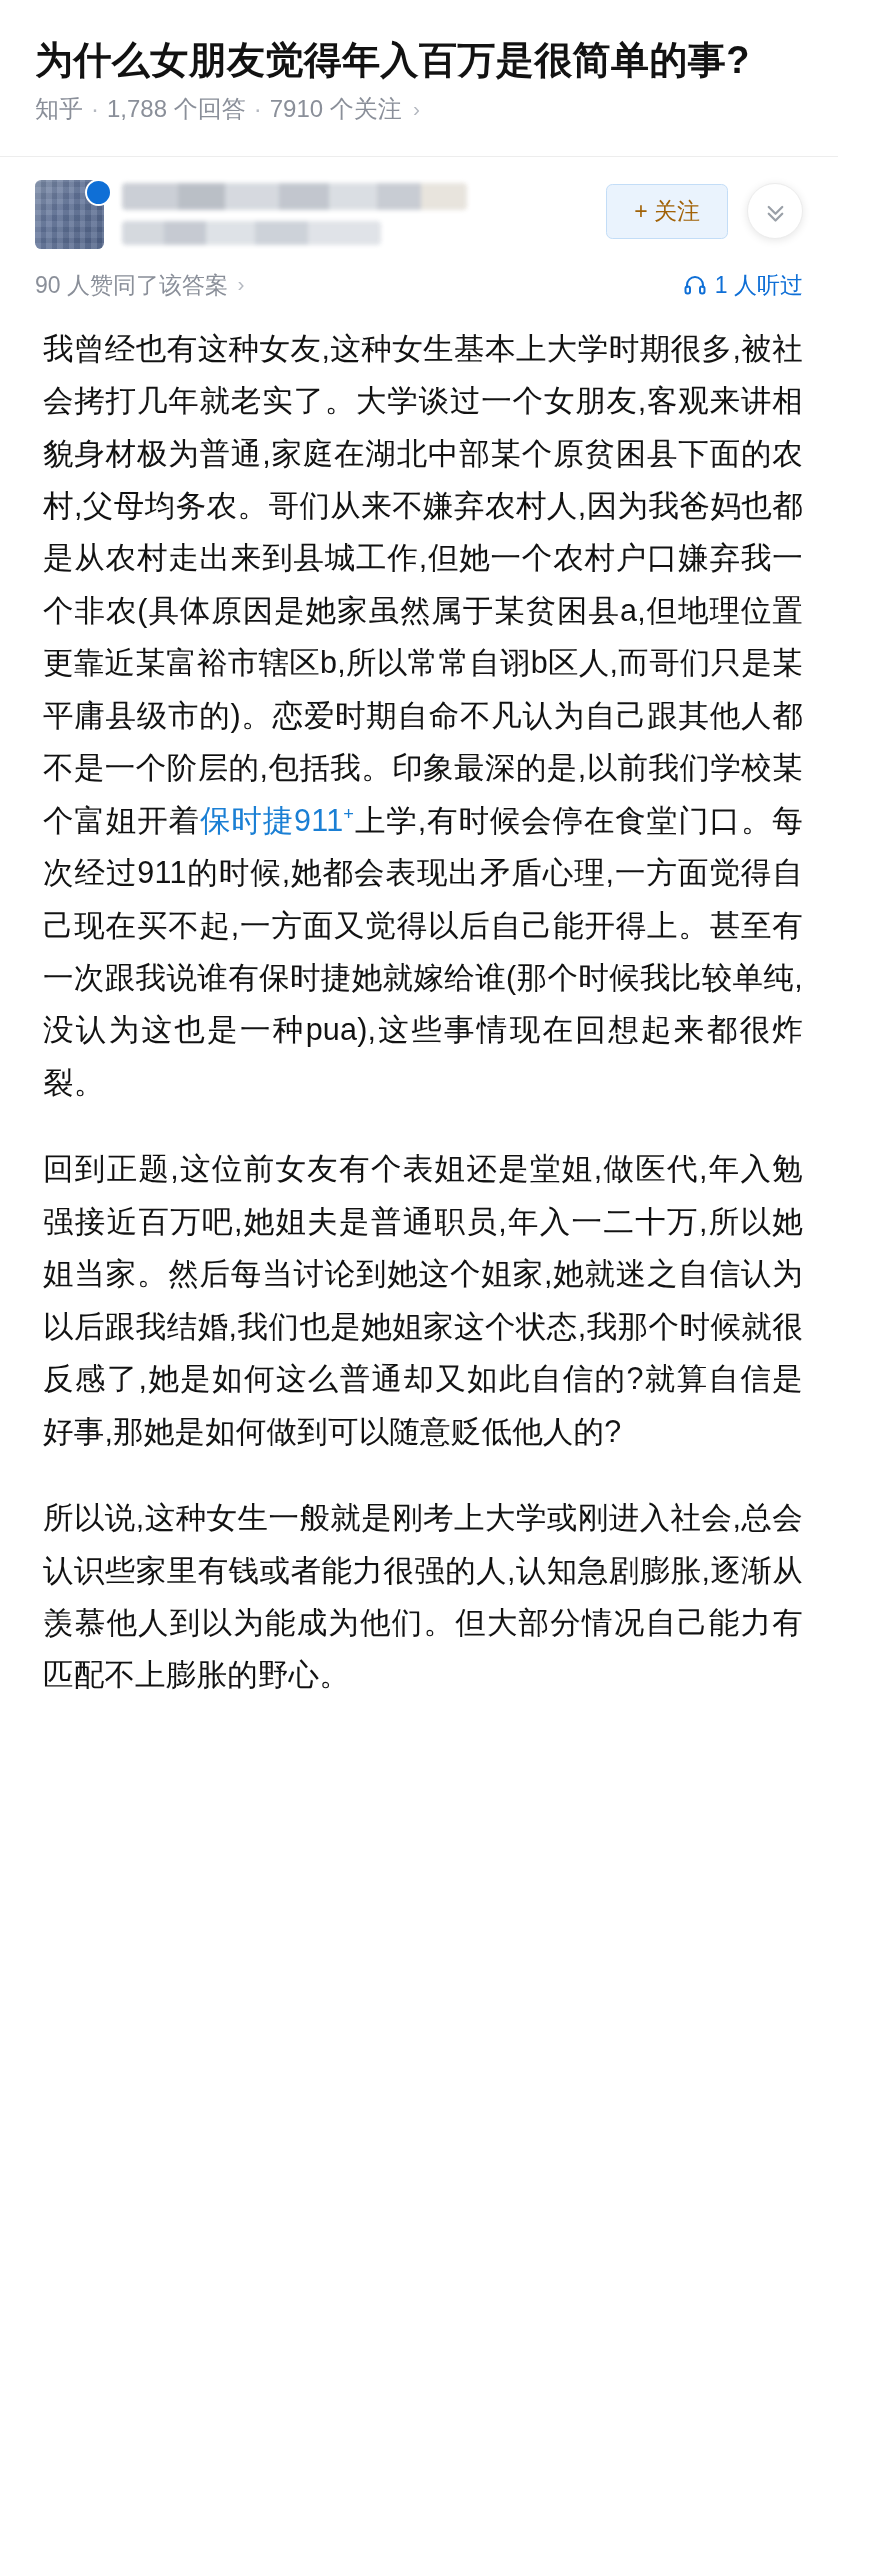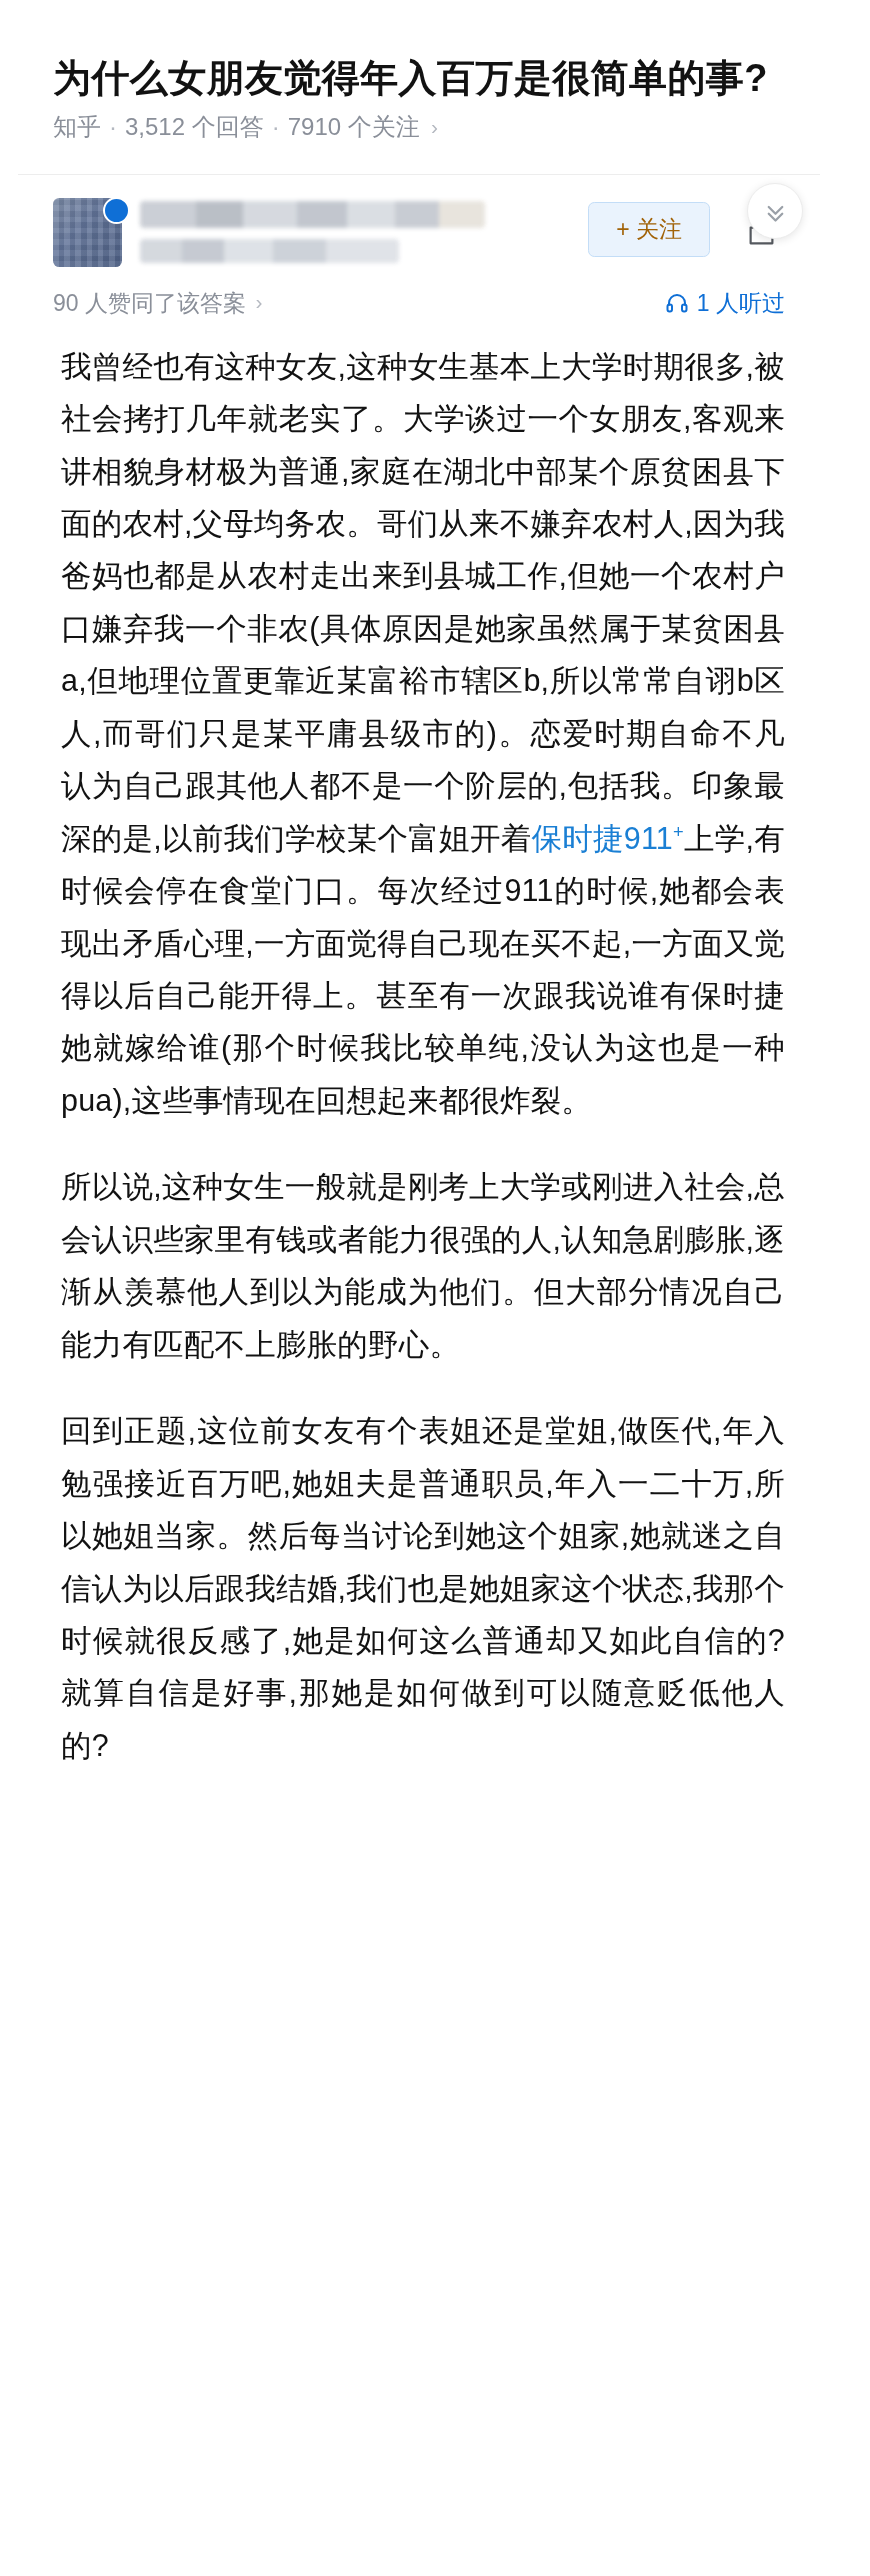--- a/index.html
+++ b/index.html
@@ -10,21 +10,21 @@
   body {
     width: 871px;
     min-height: 2576px;
     font-family: "Liberation Sans", "DejaVu Sans", sans-serif;
     color: #1a1a1a;
     position: relative;
   }
   .page {
     width: 838px;
     min-height: 2576px;
-    padding: 18px;
+    padding: 0;
     background: #fff;
     position: relative;
   }
 
   
   .question-block {
     padding: 35px 35px 0 35px;
   }
   .question-title {
     font-size: 38px;
@@ -213,21 +213,21 @@
 </head>
 <body>
 
 <div class="page">
 
   <div class="question-block">
     <h1 class="question-title">为什么女朋友觉得年入百万是很简单的事?</h1>
     <div class="question-meta">
       <span class="meta-item">知乎</span>
       <span class="dot">·</span>
-      <span class="meta-item">3,512 个回答</span>
+      <span class="meta-item">1,788 个回答</span>
       <span class="dot">·</span>
       <span class="meta-item">7910 个关注</span>
       <span class="meta-chevron">›</span>
     </div>
   </div>
 
   <div class="collapse-btn">
     <svg width="27" height="27" viewBox="0 0 24 24" fill="none" stroke="#9aa0a8" stroke-width="2" stroke-linecap="round" stroke-linejoin="round" aria-hidden="true">
       <polyline points="6,8 12,14 18,8"></polyline>
       <polyline points="6,14 12,20 18,14"></polyline>
@@ -265,18 +265,18 @@
           <rect x="2.5" y="13.5" width="4.5" height="7" rx="2"></rect>
           <rect x="17" y="13.5" width="4.5" height="7" rx="2"></rect>
         </svg>
       </span>
       <span>1 人听过</span>
     </div>
   </div>
 
   <div class="answer-body" id="answer-body">
       <p><span>我曾经也有这种女友,这种女生基本上大学时期很多,被社会拷打几年就老实了。大学谈过一个女朋友,客观来讲相貌身材极为普通,家庭在湖北中部某个原贫困县下面的农村,父母均务农。哥们从来不嫌弃农村人,因为我爸妈也都是从农村走出来到县城工作,但她一个农村户口嫌弃我一个非农(具体原因是她家虽然属于某贫困县a,但地理位置更靠近某富裕市辖区b,所以常常自诩b区人,而哥们只是某平庸县级市的)。恋爱时期自命不凡认为自己跟其他人都不是一个阶层的,包括我。印象最深的是,以前我们学校某个富姐开着</span><span class="link">保时捷911<sup>+</sup></span><span>上学,有时候会停在食堂门口。每次经过911的时候,她都会表现出矛盾心理,一方面觉得自己现在买不起,一方面又觉得以后自己能开得上。甚至有一次跟我说谁有保时捷她就嫁给谁(那个时候我比较单纯,没认为这也是一种pua),这些事情现在回想起来都很炸裂。</span></p>
+      <p><span>回到正题,这位前女友有个表姐还是堂姐,做医代,年入勉强接近百万吧,她姐夫是普通职员,年入一二十万,所以她姐当家。然后每当讨论到她这个姐家,她就迷之自信认为以后跟我结婚,我们也是她姐家这个状态,我那个时候就很反感了,她是如何这么普通却又如此自信的?就算自信是好事,那她是如何做到可以随意贬低他人的?</span></p>
       <p><span>所以说,这种女生一般就是刚考上大学或刚进入社会,总会认识些家里有钱或者能力很强的人,认知急剧膨胀,逐渐从羡慕他人到以为能成为他们。但大部分情况自己能力有匹配不上膨胀的野心。</span></p>
-      <p><span>回到正题,这位前女友有个表姐还是堂姐,做医代,年入勉强接近百万吧,她姐夫是普通职员,年入一二十万,所以她姐当家。然后每当讨论到她这个姐家,她就迷之自信认为以后跟我结婚,我们也是她姐家这个状态,我那个时候就很反感了,她是如何这么普通却又如此自信的?就算自信是好事,那她是如何做到可以随意贬低他人的?</span></p>
     </div>
 
 </div>
 
 
 </body></html>

